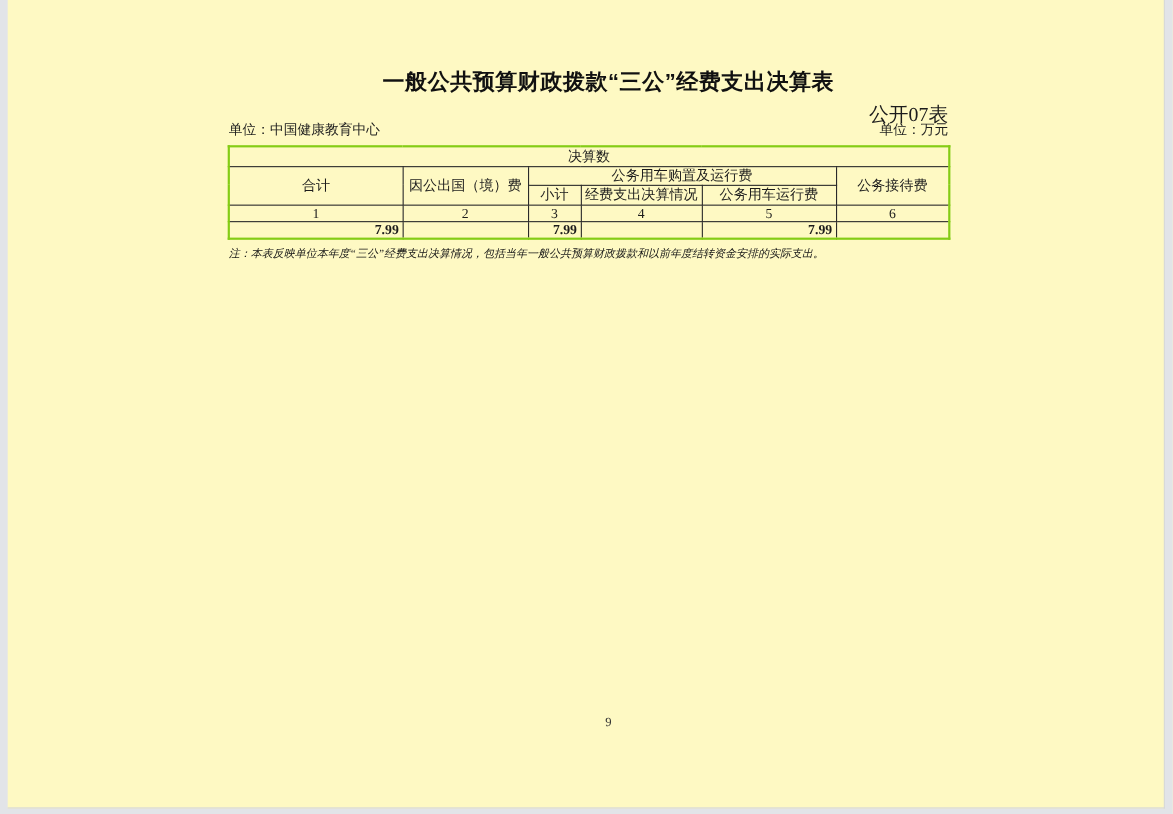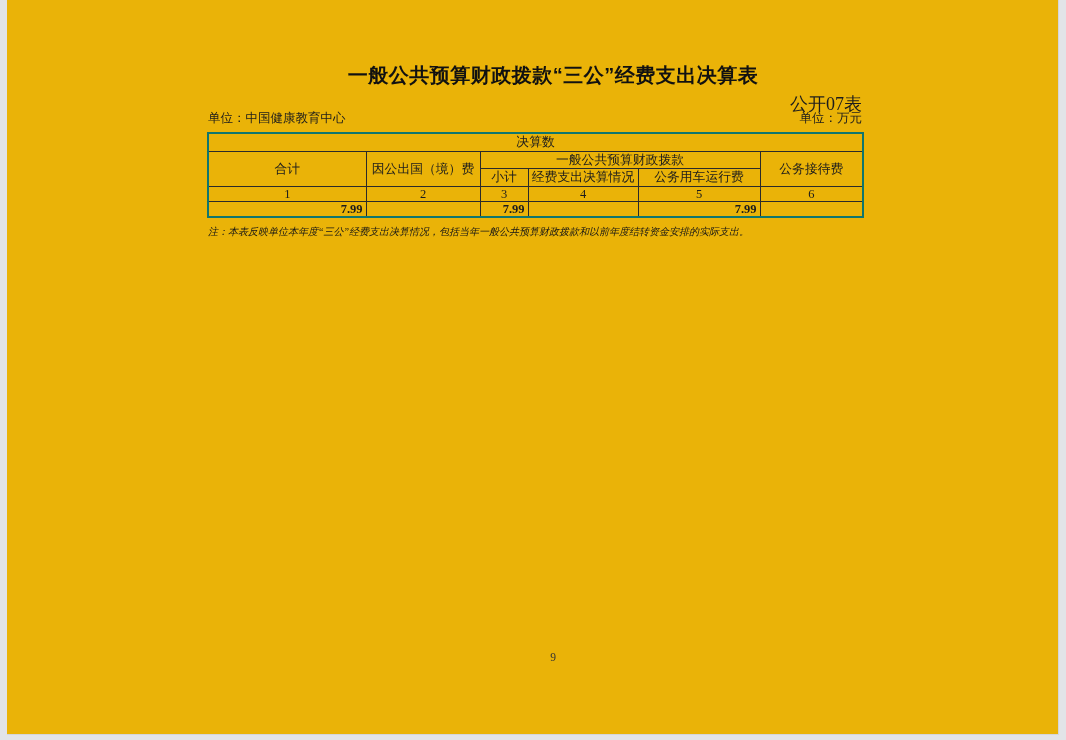--- a/index.html
+++ b/index.html
@@ -14,21 +14,21 @@
     width: 1066px;
     height: 740px;
     background: #e2e4e8;
   }
   .page {
     position: absolute;
     left: 7px;
     top: 0;
     width: 1052px;
     height: 735px;
-    background: #eab308;
+    background: #fef9c3;
     border-right: 1px solid #d4d6da;
     border-bottom: 1px solid #d4d6da;
   }
   .doc-title {
     position: absolute;
     top: 62px;
     left: 201px;
     width: 690px;
     text-align: center;
     font-family: "Liberation Sans", "DejaVu Sans", sans-serif;
@@ -58,21 +58,21 @@
     line-height: 15px;
     gap: 44px;
   }
   table.budget-table {
     position: absolute;
     top: 132px;
     left: 200px;
     width: 655px;
     border-collapse: collapse;
     table-layout: fixed;
-    border: 2px solid #0f766e;
+    border: 2px solid #84cc16;
   }
   table.budget-table td {
     border: 1px solid #2a2a2a;
     text-align: center;
     vertical-align: middle;
     font-size: 12.8px;
     line-height: 14px;
     padding: 0 2px;
     overflow: hidden;
     white-space: nowrap;
@@ -133,21 +133,21 @@
         <col style="width:122px">
         <col style="width:103px">
       </colgroup>
       <tbody>
         <tr class="row-span-header">
           <td colspan="6">决算数</td>
         </tr>
         <tr class="row-header-main">
           <td rowspan="2">合计</td>
           <td rowspan="2">因公出国（境）费</td>
-          <td colspan="3">一般公共预算财政拨款</td>
+          <td colspan="3">公务用车购置及运行费</td>
           <td rowspan="2">公务接待费</td>
         </tr>
         <tr class="row-header-sub">
           <td>小计</td>
           <td>经费支出决算情况</td>
           <td>公务用车运行费</td>
         </tr>
         <tr class="row-colnums">
           <td>1</td>
           <td>2</td>

